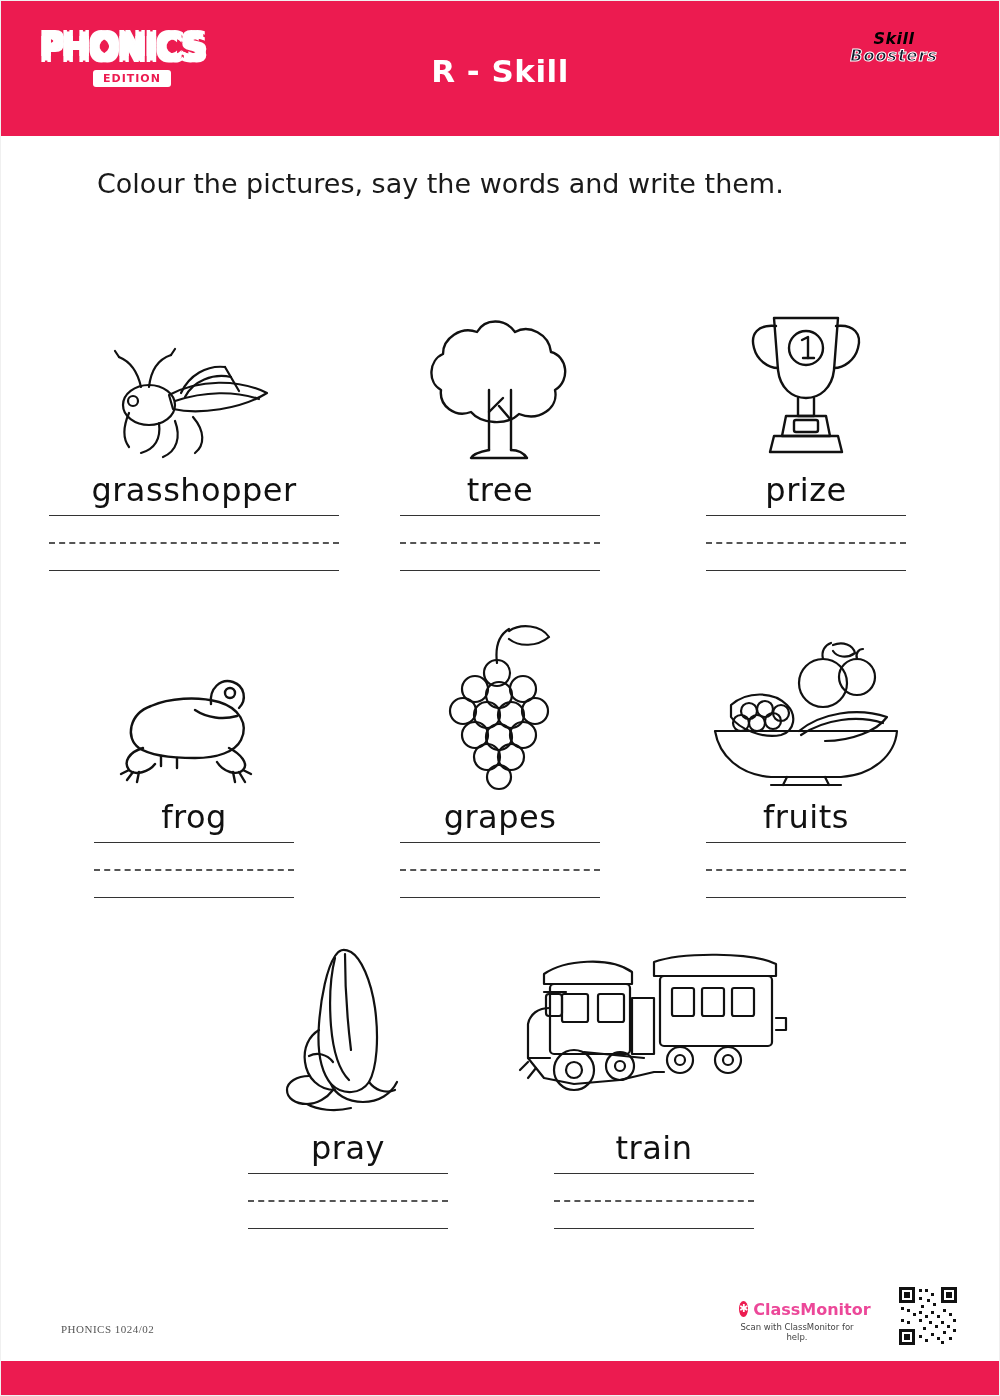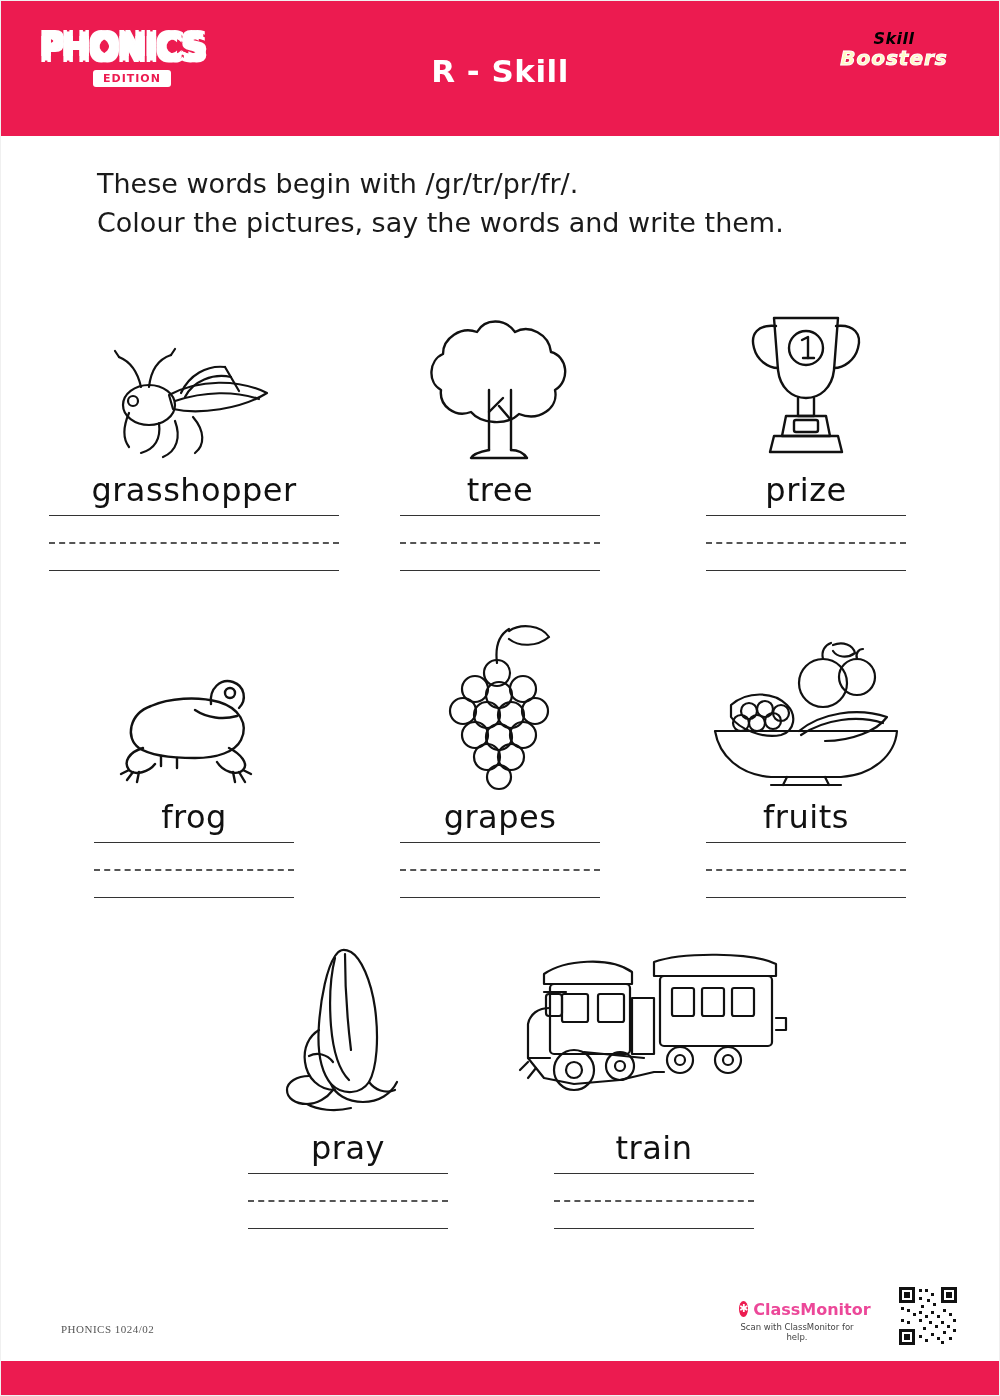--- a/index.html
+++ b/index.html
@@ -88,22 +88,22 @@
   }
   .booster-top {
     color: #000000;
     font-size: 16px;
     font-weight: bold;
     font-style: italic;
     line-height: 1;
     letter-spacing: 0.5px;
   }
   .booster-bottom {
-    color: #fef9c3;
-    font-size: 20px;
+    color: #0f172a;
+    font-size: 16px;
     font-weight: bold;
     font-style: italic;
     line-height: 1.1;
     letter-spacing: 1px;
     -webkit-text-stroke: 1px #ffffff;
   }
 
   
   .instructions {
     position: absolute;
@@ -238,21 +238,20 @@
 
     <div class="header-title">R - Skill</div>
 
     <div class="booster">
       <div class="booster-top">Skill</div>
       <div class="booster-bottom">Boosters</div>
     </div>
   </div>
 
   <div class="instructions">
-    <div>These words begin with /gr/tr/pr/fr/.</div>
     <div>Colour the pictures, say the words and write them.</div>
   </div>
 
   <div class="grid">
 
     <div class="row">
 
       <div class="cell">
         <div class="art">
           <svg width="210" height="130" viewBox="0 0 210 130" fill="none" stroke="#111" stroke-width="2.2" stroke-linecap="round" stroke-linejoin="round">

